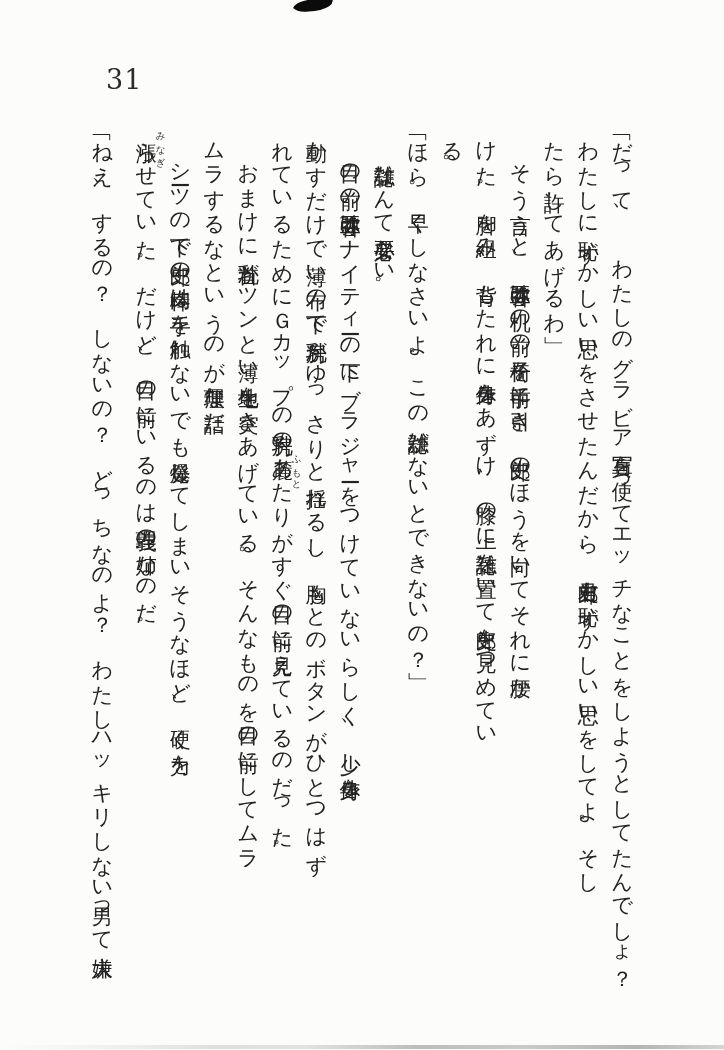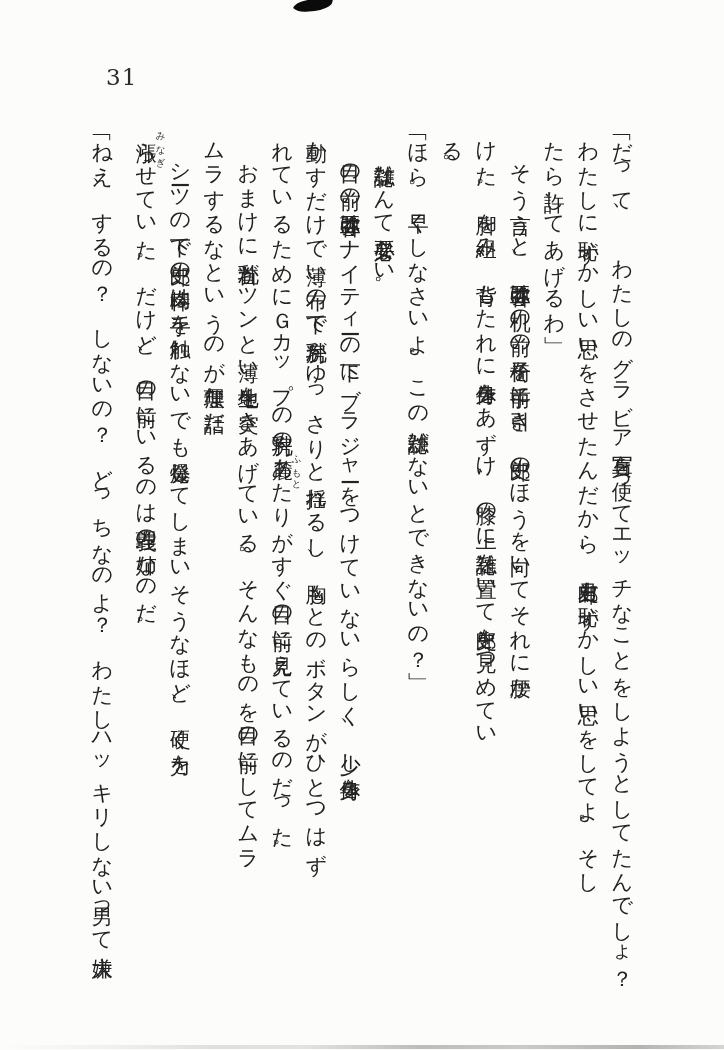--- a/index.html
+++ b/index.html
@@ -11,21 +11,21 @@
   .page {
     position: relative;
     width: 724px; height: 1050px;
     background: #fcfcfb;
     overflow: hidden;
     font-family: "DejaVu Serif", "Liberation Serif", serif;
   }
   .pagenum {
     position: absolute;
     left: 106px; top: 64px;
-    font-size: 23px;
+    font-size: 27px;
     letter-spacing: 1px;
     color: #2b2b2b;
     font-family: "DejaVu Serif", "Liberation Serif", serif;
   }
   .col {
     position: absolute;
     writing-mode: vertical-rl;
     text-orientation: upright;
     white-space: nowrap;
     font-size: 21px;

